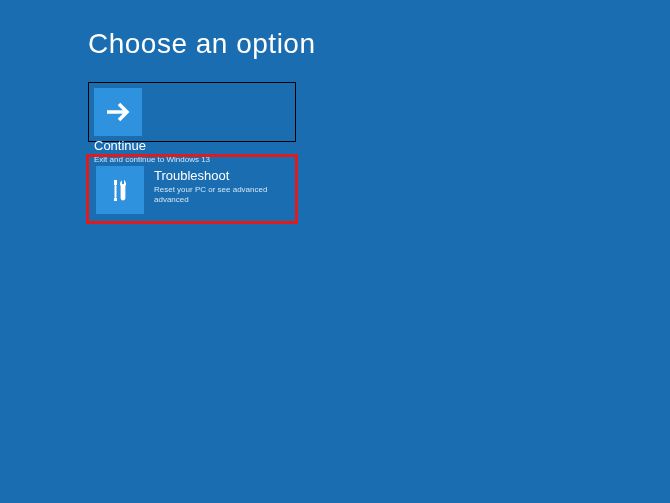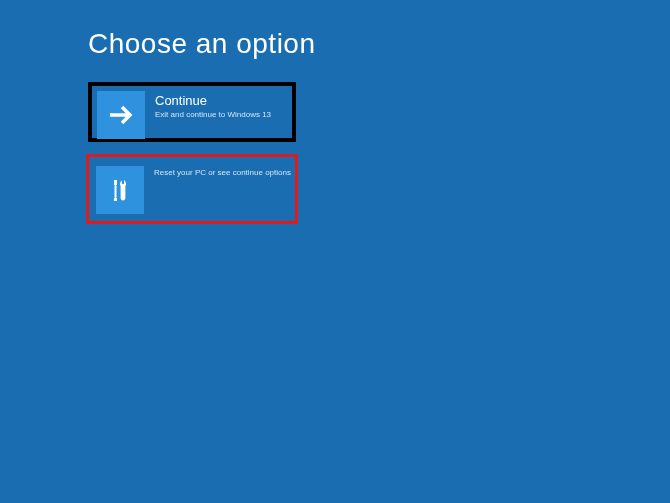--- a/index.html
+++ b/index.html
@@ -25,21 +25,22 @@
       display: flex;
       align-items: flex-start;
       width: 208px;
       height: 60px;
       padding: 5px;
       margin-bottom: 12px;
       cursor: pointer;
       position: relative;
     }
     .tile.outlined {
-      border: 4px solid #000000;
+      border: 1px solid #000000;
+      flex-direction: column;
     }
     .tile.highlighted {
       border: 3px solid #e01b1b;
       padding: 3px;
       height: 70px;
       width: 212px;
       margin-left: -2px;
       margin-bottom: 6px;
     }
     .tile-icon {
@@ -104,17 +105,18 @@
           <rect x="8" y="4" width="3" height="5"></rect>
           <rect x="8.5" y="9" width="2" height="13" rx="1"></rect>
           <rect x="8" y="22" width="3" height="3"></rect>
 
           <path d="M 18 4 C 15.5 4 14 5.8 14 8 C 14 8.8 14.2 9.5 14.6 10.1 L 14.6 22 C 14.6 23.5 15.7 24.5 17 24.5 C 18.3 24.5 19.4 23.5 19.4 22 L 19.4 10.1 C 19.8 9.5 20 8.8 20 8 C 20 5.8 18.5 4 18 4 L 18 8 L 16 8 L 16 4 Z" fill="#ffffff"></path>
           <path d="M 16 4 L 16 8 L 18 8 L 18 4" fill="#2e92df"></path>
         </g>
       </svg>
     </div>
     <div class="tile-text">
-      <div class="tile-desc">Reset your PC or see continue options</div>
+      <div class="tile-title">Troubleshoot</div>
+      <div class="tile-desc">Reset your PC or see advanced advanced</div>
     </div>
   </div>
 
 </div>
 
 </body></html>

